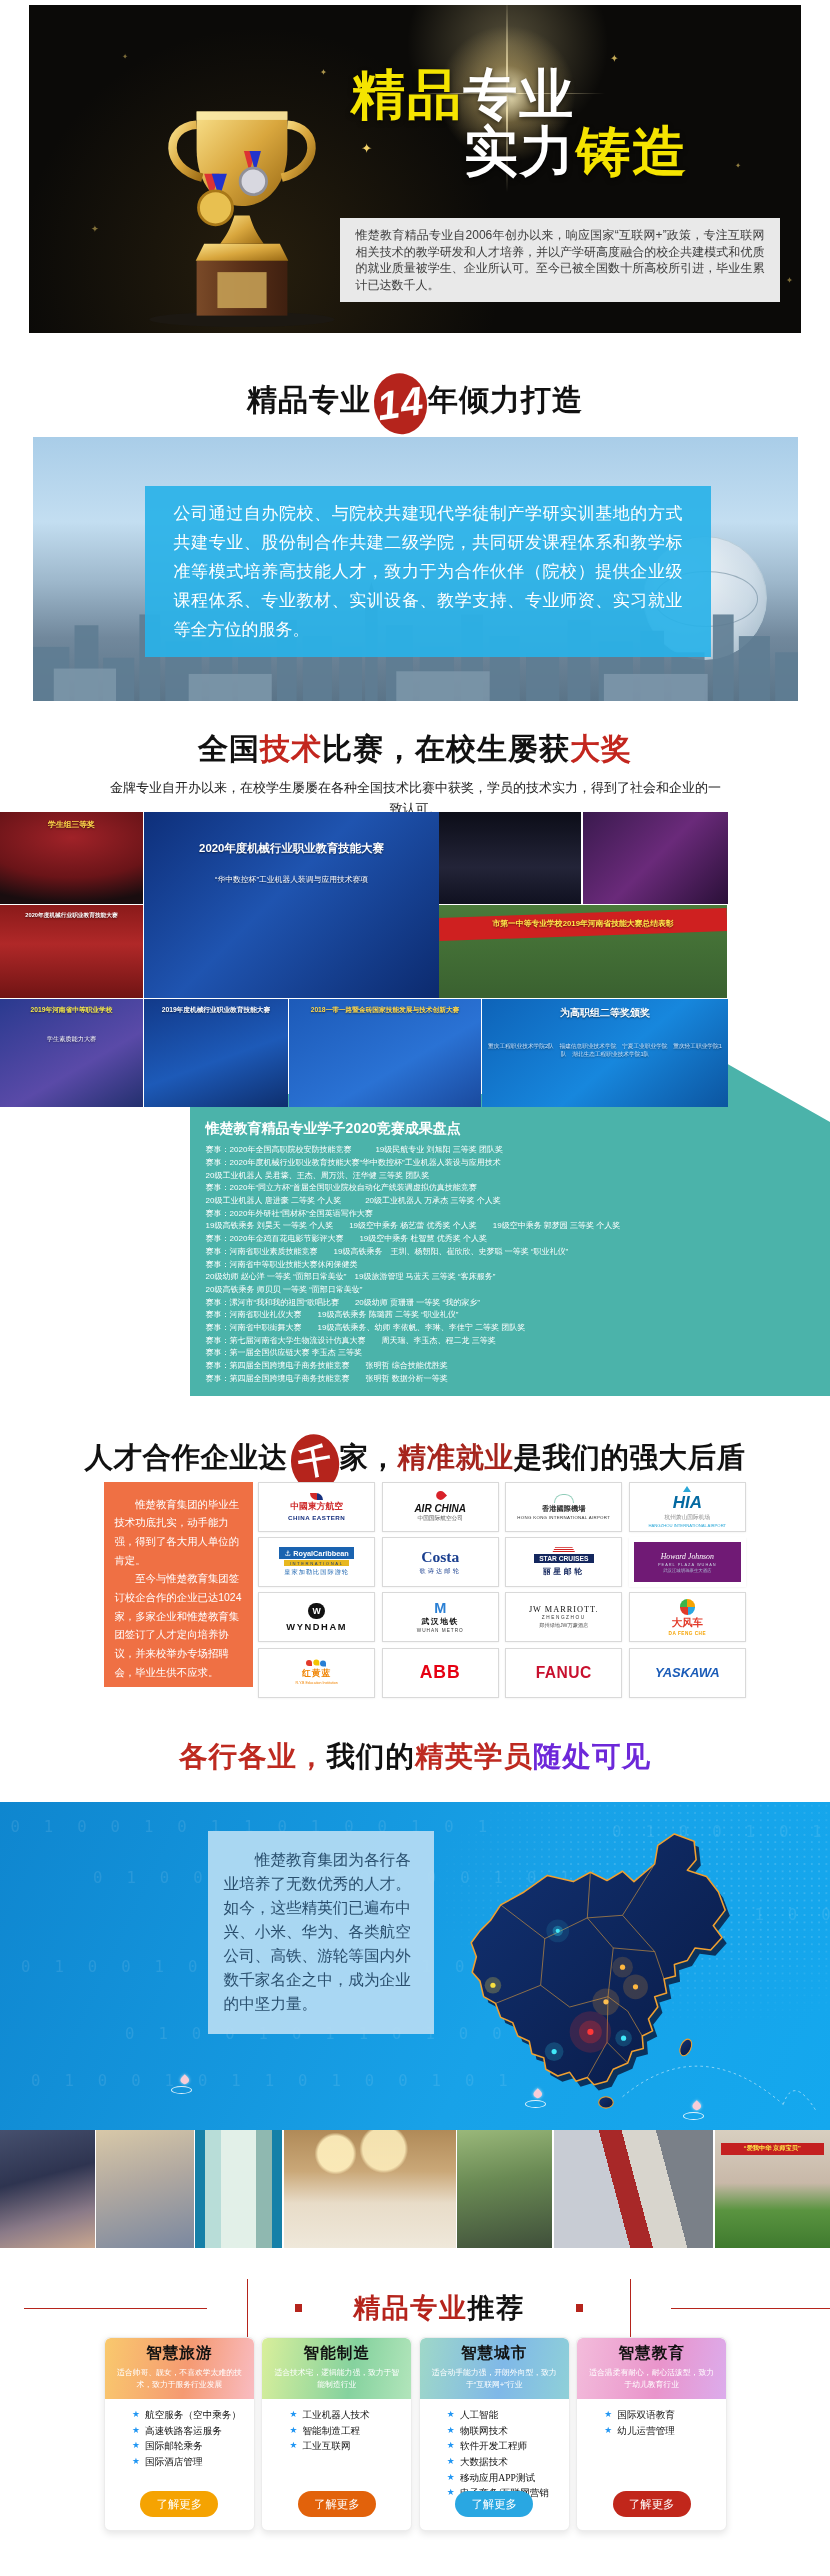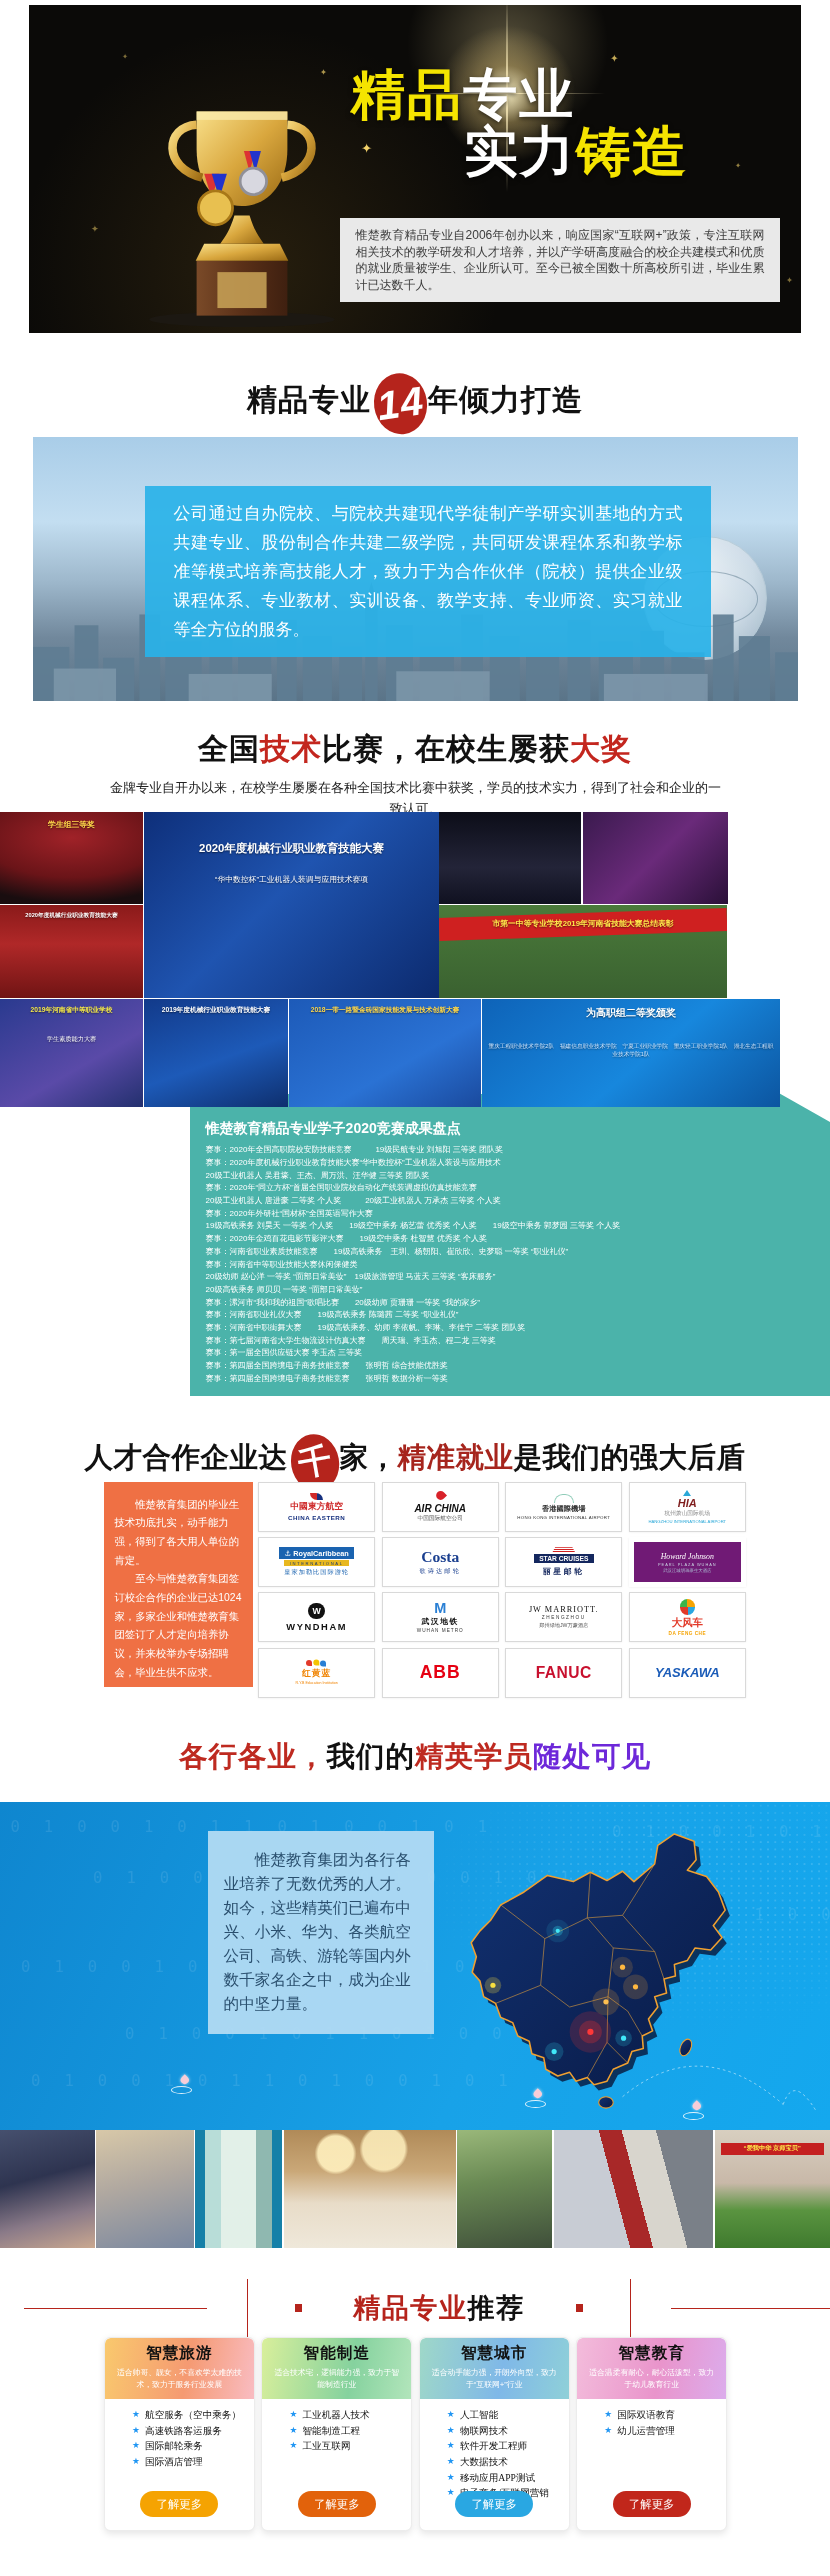--- a/index.html
+++ b/index.html
@@ -57,21 +57,21 @@
   [data-tile="henan-award-banner"]{left:439px;top:93px;width:288px;height:93px;background:linear-gradient(180deg,#4a7a3a 0%,#3a6130 100%);}
   [data-tile="henan-award-banner"]::before{content:"";position:absolute;left:0;top:8.3px;width:100%;height:23px;background:#cf2020;transform:rotate(-2deg);}
   [data-tile="henan-award-banner"] .cap{position:relative;margin-top:12.5px;font-size:7.8px;color:#ffe84a;}
   [data-tile="henan-2019"]{left:0;top:187px;width:143px;height:108px;background:linear-gradient(150deg,#2a3a8f 0%,#5a4aa8 60%,#23306e 100%);}
   [data-tile="henan-2019"] .cap{color:#f5e84a;font-size:6.7px;}
   [data-tile="henan-2019"] .cap2{top:32%;}
   [data-tile="competition-2019"]{left:144px;top:187px;width:144px;height:108px;background:linear-gradient(160deg,#123a8a 0%,#1d5ab8 55%,#0e2f6e 100%);}
   [data-tile="competition-2019"] .cap{font-size:6.7px;}
   [data-tile="brics-2018"]{left:289px;top:187px;width:192px;height:108px;background:linear-gradient(150deg,#1d5ab8 0%,#2a72d4 60%,#1a4a9e 100%);}
   [data-tile="brics-2018"] .cap{color:#ffd84a;font-size:6.7px;}
-  [data-tile="vocational-award"]{left:482px;top:187px;width:298px;height:108px;background:linear-gradient(140deg,#0e63b8 0%,#1787dd 55%,#0c55a0 100%);}
+  [data-tile="vocational-award"]{left:482px;top:187px;width:246px;height:108px;background:linear-gradient(140deg,#0e63b8 0%,#1787dd 55%,#0c55a0 100%);}
   [data-tile="vocational-award"] .cap{font-size:10px;}
   [data-tile="vocational-award"] .cap2{top:40%;font-size:5.7px;line-height:8.3px;color:#cfe6ff;}
 
   .results-panel{position:absolute;left:190px;top:1064px;width:640px;height:332px;background:#4bb3aa;z-index:1;
     clip-path:polygon(0 9%,84% 9%,84% 0,100% 17.5%,100% 100%,0 100%);}
   .results-inner{position:absolute;left:15.6px;top:56px;right:18.7px;color:#fff;}
   .results-title{font-size:14px;font-weight:900;margin-bottom:6.2px;}
   .rline{font-size:8px;line-height:12.7px;white-space:nowrap;}
 
   
@@ -88,21 +88,21 @@
   .l-cn,.l-en,.l-sub,.l-abbr{display:block;}
   [data-logo="china-eastern"] .l-cn{color:#cf2a2a;font-size:8.8px;font-weight:bold;}
   [data-logo="china-eastern"] .l-en{color:#16307f;font-size:6.2px;font-weight:bold;letter-spacing:0.5px;}
   .mark-swallow{width:13.5px;height:7.3px;border-radius:0 7.3px 0 7.3px;background:linear-gradient(90deg,#cf2a2a 55%,#16307f 55%);}
   .mark-phoenix{width:9.3px;height:9.3px;border-radius:50% 0 50% 50%;background:#d8222a;transform:rotate(45deg);margin-bottom:1.6px;}
   [data-logo="air-china"] .l-en{color:#111;font-size:10px;font-weight:900;font-style:italic;}
   [data-logo="air-china"] .l-cn{color:#555;font-size:5.7px;}
   .mark-arc{width:17.6px;height:7.8px;border:1.6px solid #8fccb8;border-bottom:none;border-radius:8.8px 8.8px 0 0;}
   [data-logo="hkia"] .l-cn{color:#333;font-size:7.3px;font-weight:bold;}
   [data-logo="hkia"] .l-en{color:#333;font-size:4.4px;letter-spacing:0.3px;}
-  [data-logo="hia"] .l-abbr{color:#7f1d1d;font-size:11px;font-weight:900;font-style:italic;}
+  [data-logo="hia"] .l-abbr{color:#0369a1;font-size:17px;font-weight:900;font-style:italic;}
   [data-logo="hia"] .l-cn{color:#888;font-size:5.7px;}
   [data-logo="hia"] .l-en{color:#2aa8d8;font-size:4.2px;}
   .mark-hia{width:0;height:0;border-left:4.2px solid transparent;border-right:4.2px solid transparent;border-bottom:6.2px solid #2aa8d8;}
   .chip{background:#1a63b0;color:#fff;font-size:7.3px;font-weight:bold;padding:1.6px 5.2px;}
   [data-logo="royal-caribbean"] .l-sub{background:#e8b820;color:#1a3a6b;font-size:4.2px;letter-spacing:1.6px;padding:0.5px 5.2px;}
   [data-logo="royal-caribbean"] .l-cn{color:#1a63b0;font-size:6.2px;margin-top:1px;letter-spacing:1px;}
   [data-logo="costa"] .l-en{color:#1a3f8f;font-size:15.6px;font-weight:bold;font-family:"Liberation Serif",serif;}
   [data-logo="costa"] .l-cn{color:#1a3f8f;font-size:6.2px;letter-spacing:2.1px;}
   .mark-stripes{width:24px;height:6.2px;background:repeating-linear-gradient(180deg,#d02020 0 1px,#fff 1px 2.1px);clip-path:polygon(14% 0,86% 0,100% 100%,0 100%);}
   .chip2{background:#14275e;color:#fff;font-size:6.7px;font-weight:bold;padding:1px 5.2px;}

